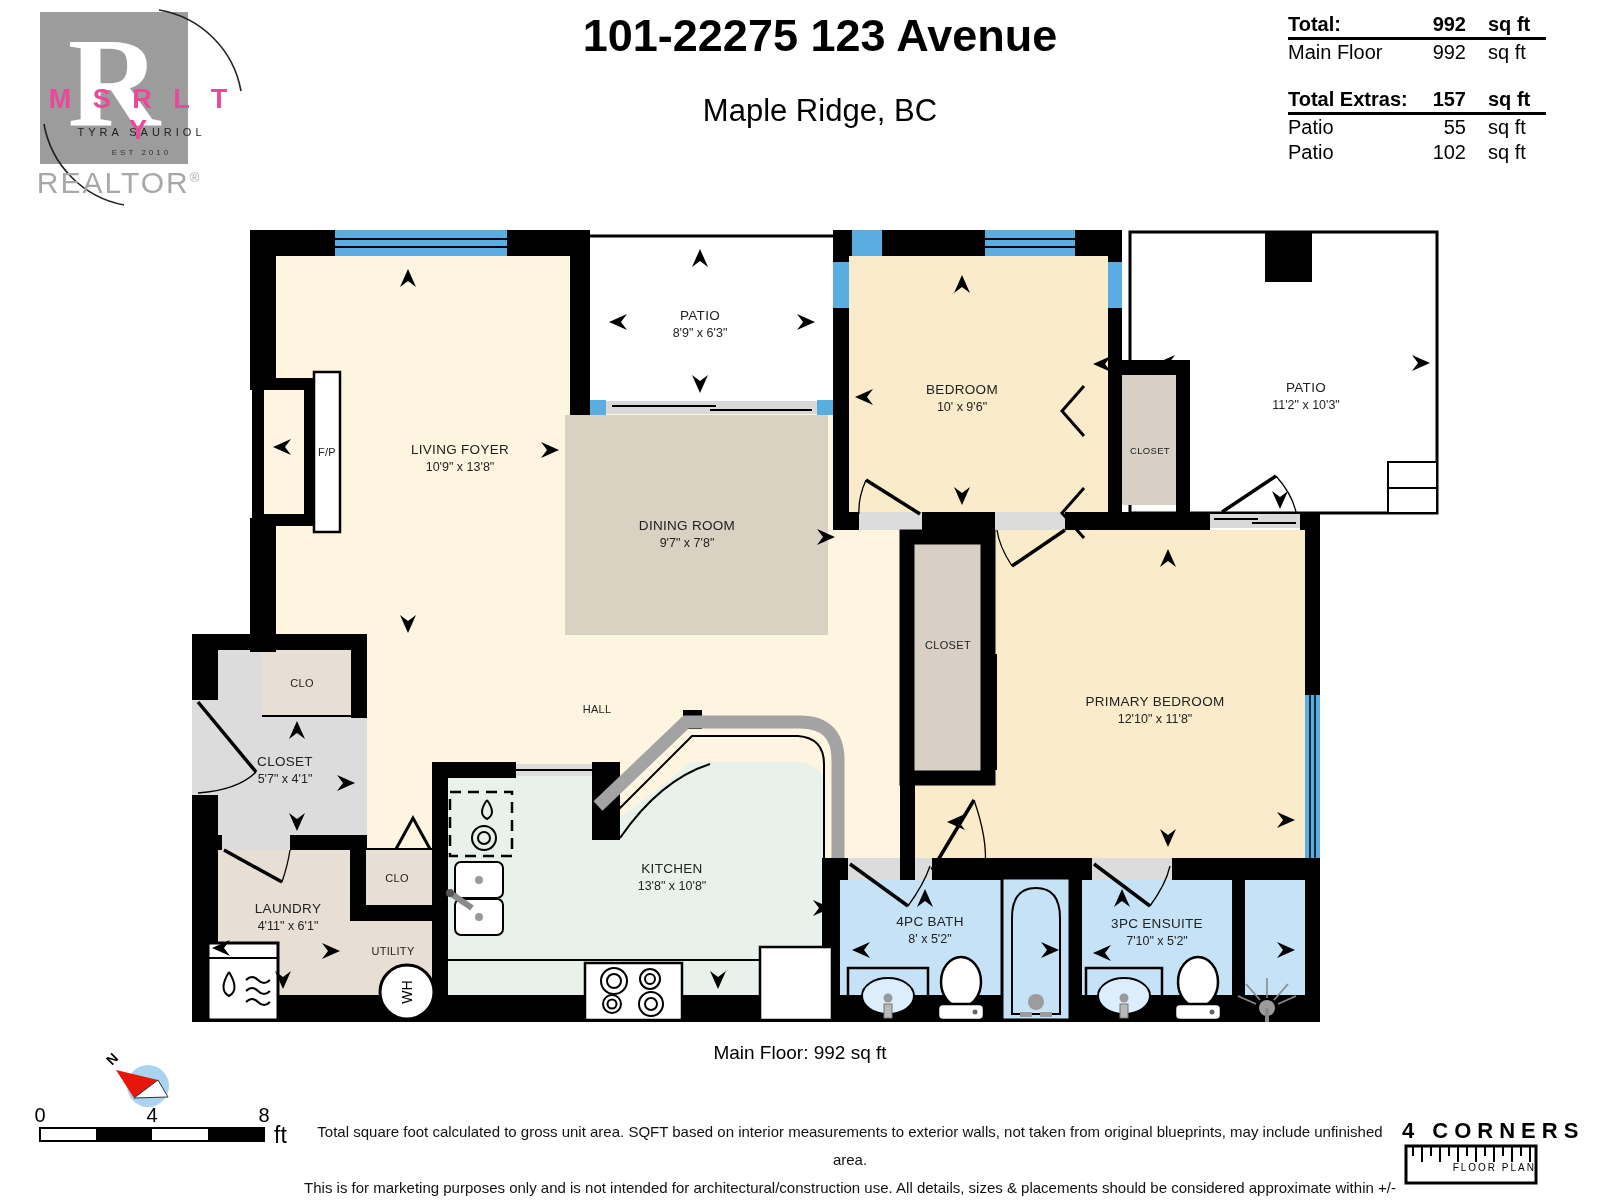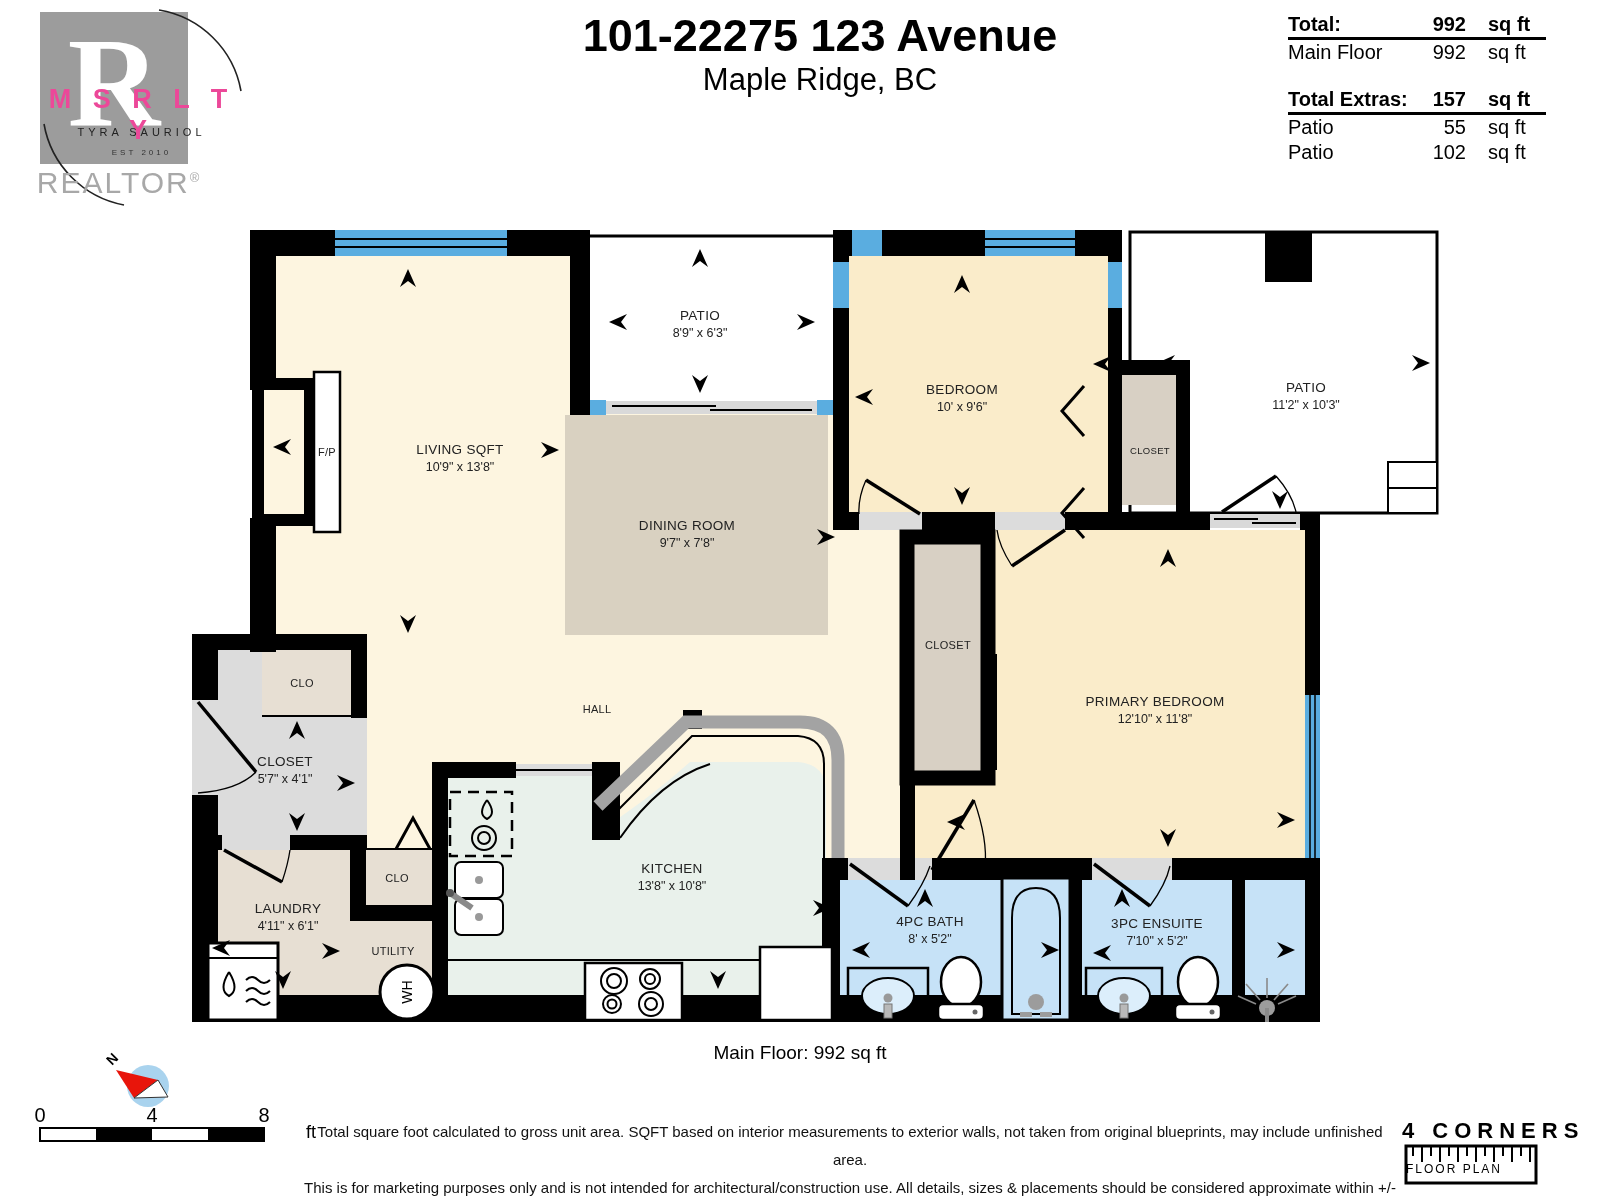--- a/index.html
+++ b/index.html
@@ -11,41 +11,41 @@
   .logo-box{left:40px;top:12px;width:148px;height:152px;background:#9c9c9c;}
   .logo-bigR{left:40px;top:2px;width:148px;height:160px;text-align:center;
     font-family:"Liberation Serif", serif;font-weight:bold;font-size:128px;line-height:160px;color:#fff;}
   .logo-letters{left:34px;top:84px;width:215px;text-align:center;font-weight:bold;font-size:27px;letter-spacing:7px;color:#ec4899;}
   .logo-name{left:34px;top:126px;width:215px;text-align:center;font-size:11px;letter-spacing:4px;color:#222;}
   .logo-est{left:34px;top:148px;width:215px;text-align:center;font-size:8px;letter-spacing:3px;color:#333;}
   .logo-realtor{left:34px;top:166px;width:170px;text-align:center;font-size:30px;letter-spacing:2px;color:#a8a8a8;}
   .logo-reg{font-size:13px;vertical-align:super;}
   .title-wrap{left:520px;top:10px;width:600px;text-align:center;}
   .title1{font-size:45px;font-weight:bold;line-height:1.15;}
-  .title2{font-size:31px;line-height:1.15;}
+  .title2{font-size:31px;line-height:1.15;margin-top:31px;}
   
   .tbl{left:1288px;top:12px;width:258px;font-size:20px;}
   .trow{display:flex;line-height:25px;}
   .trow .lbl{flex:0 0 128px;text-align:left;}
   .trow .val{flex:0 0 50px;text-align:right;}
   .trow .unit{flex:0 0 60px;text-align:left;padding-left:22px;}
   .trow.bold{font-weight:bold;border-bottom:3px solid #000;}
   .tspacer{height:22px;}
   
   .rlabel{position:absolute;transform:translate(-50%,-50%);text-align:center;color:#222;
           white-space:nowrap;line-height:1.3;}
   .rlabel .nm{font-size:13.5px;letter-spacing:.3px;}
   .rlabel .dm{font-size:12.5px;}
   .rlabel.sm .nm{font-size:11px;}
   .rlabel.xs .nm{font-size:9.5px;}
   
   .mainfloor{left:0;top:1042px;width:1600px;text-align:center;font-size:19px;}
   .mainfloor b{font-weight:normal;}
   .scale-num{position:absolute;top:1104px;font-size:20px;transform:translateX(-50%);}
-  .scale-ft{left:274px;top:1122px;font-size:18px;margin-left:32px;}
+  .scale-ft{left:274px;top:1122px;font-size:23px;}
   .disclaimer{left:300px;top:1118px;width:1100px;text-align:center;font-size:15px;color:#111;line-height:1.85;}
   .fourc{left:1402px;top:1118px;width:140px;text-align:center;}
   .fourc .t{font-size:22px;font-weight:bold;letter-spacing:6px;white-space:nowrap;}
 </style>
 </head>
 <body>
 
 <div id="stage">
 
   <div class="abs logo-box"></div>
@@ -386,21 +386,21 @@
           <line x1="1494" y1="1147" x2="1494" y2="1162"></line>
         <line x1="1503" y1="1147" x2="1503" y2="1156"></line>
           <line x1="1512" y1="1147" x2="1512" y2="1162"></line>
         <line x1="1521" y1="1147" x2="1521" y2="1156"></line>
           <line x1="1530" y1="1147" x2="1530" y2="1162"></line>
       </g>
     </g>
   </svg>
 
   <div class="rlabel" style="left:460px;top:458px">
-    <div class="nm">LIVING SQFT</div>
+    <div class="nm">LIVING FOYER</div>
     <div class="dm">10'9" x 13'8"</div>
   </div>
   <div class="rlabel" style="left:700px;top:324px">
     <div class="nm">PATIO</div>
     <div class="dm">8'9" x 6'3"</div>
   </div>
   <div class="rlabel" style="left:687px;top:534px">
     <div class="nm">DINING ROOM</div>
     <div class="dm">9'7" x 7'8"</div>
   </div>
@@ -469,15 +469,15 @@
   <div class="abs scale-ft">ft</div>
 
   <div class="abs disclaimer">
     <div>Total square foot calculated to gross unit area. SQFT based on interior measurements to exterior walls, not taken from original blueprints, may include unfinished area.</div>
     <div>This is for marketing purposes only and is not intended for architectural/construction use.  All details, sizes &amp; placements should be considered approximate within +/- 2%  tolerance.</div>
   </div>
 
   <div class="abs fourc">
     <div class="t">4 CORNERS</div>
   </div>
-  <div class="abs" style="left:1406px;top:1162px;width:130px;text-align:left;font-size:12px;letter-spacing:2px;">FLOOR PLAN</div>
+  <div class="abs" style="left:1406px;top:1162px;width:130px;text-align:right;font-size:10px;letter-spacing:2px;">FLOOR PLAN</div>
 
 </div>
 
 </body></html>

